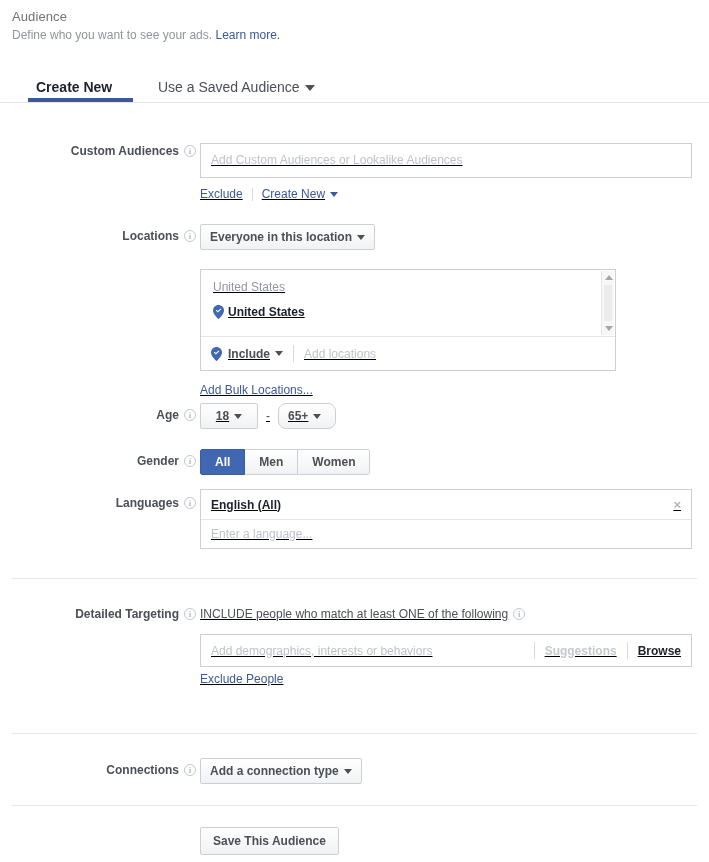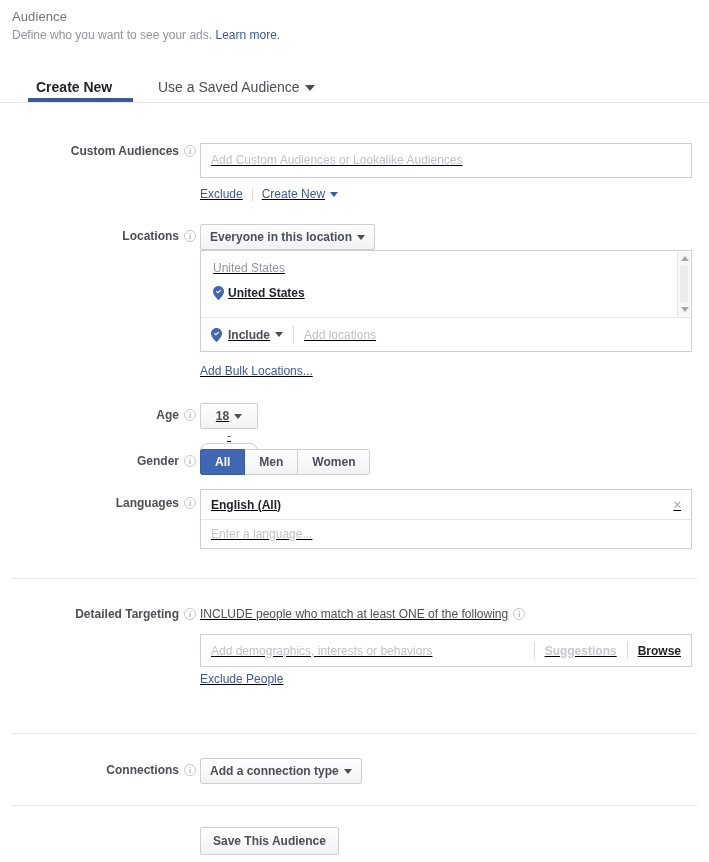--- a/index.html
+++ b/index.html
@@ -211,21 +211,21 @@
       <div class="lbl" style="top:4px;">
         <span>Locations</span><span class="info">i</span>
       </div>
     </div>
     <div class="field">
 
       <div class="btn">
         <span>Everyone in this location</span><span class="caret sm"></span>
       </div>
 
-      <div class="locbox" style="width:492px;margin-top:0;">
+      <div class="locbox" style="width:416px;margin-top:19px;">
         <div class="loclist">
           <div class="loc-group">United States</div>
           <div class="loc-item">
             <span class="pin">
               <svg width="11" height="14" viewBox="0 0 11 14">
                 <path d="M5.5 0C2.46 0 0 2.42 0 5.4c0 3.9 5.5 8.6 5.5 8.6S11 9.3 11 5.4C11 2.42 8.54 0 5.5 0z" fill="#4267b2"></path>
                 <path d="M4.9 7.6L2.8 5.6l.8-.8 1.3 1.2 2.6-2.6.8.8z" fill="#ffffff"></path>
               </svg>
             </span>
             <span>United States</span>
@@ -255,21 +255,21 @@
       </div>
     </div>
   </div>
 
   <div class="row" style="top:403px;height:32px;">
     <div class="lbl-wrap">
       <div class="lbl" style="top:4px;">
         <span>Age</span><span class="info">i</span>
       </div>
     </div>
-    <div class="field" style="display:flex;align-items:center;flex-direction:column;">
+    <div class="field" style="display:flex;align-items:center;">
       <div class="btn" style="min-width:58px;text-align:center;">
         <span>18</span><span class="caret sm"></span>
       </div>
       <span style="font-size:12px;color:#4b4f56;margin:0 8px;">-</span>
       <div class="btn" style="min-width:58px;text-align:left;border-radius:8px;">
         <span>65+</span><span class="caret sm"></span>
       </div>
     </div>
   </div>
 

